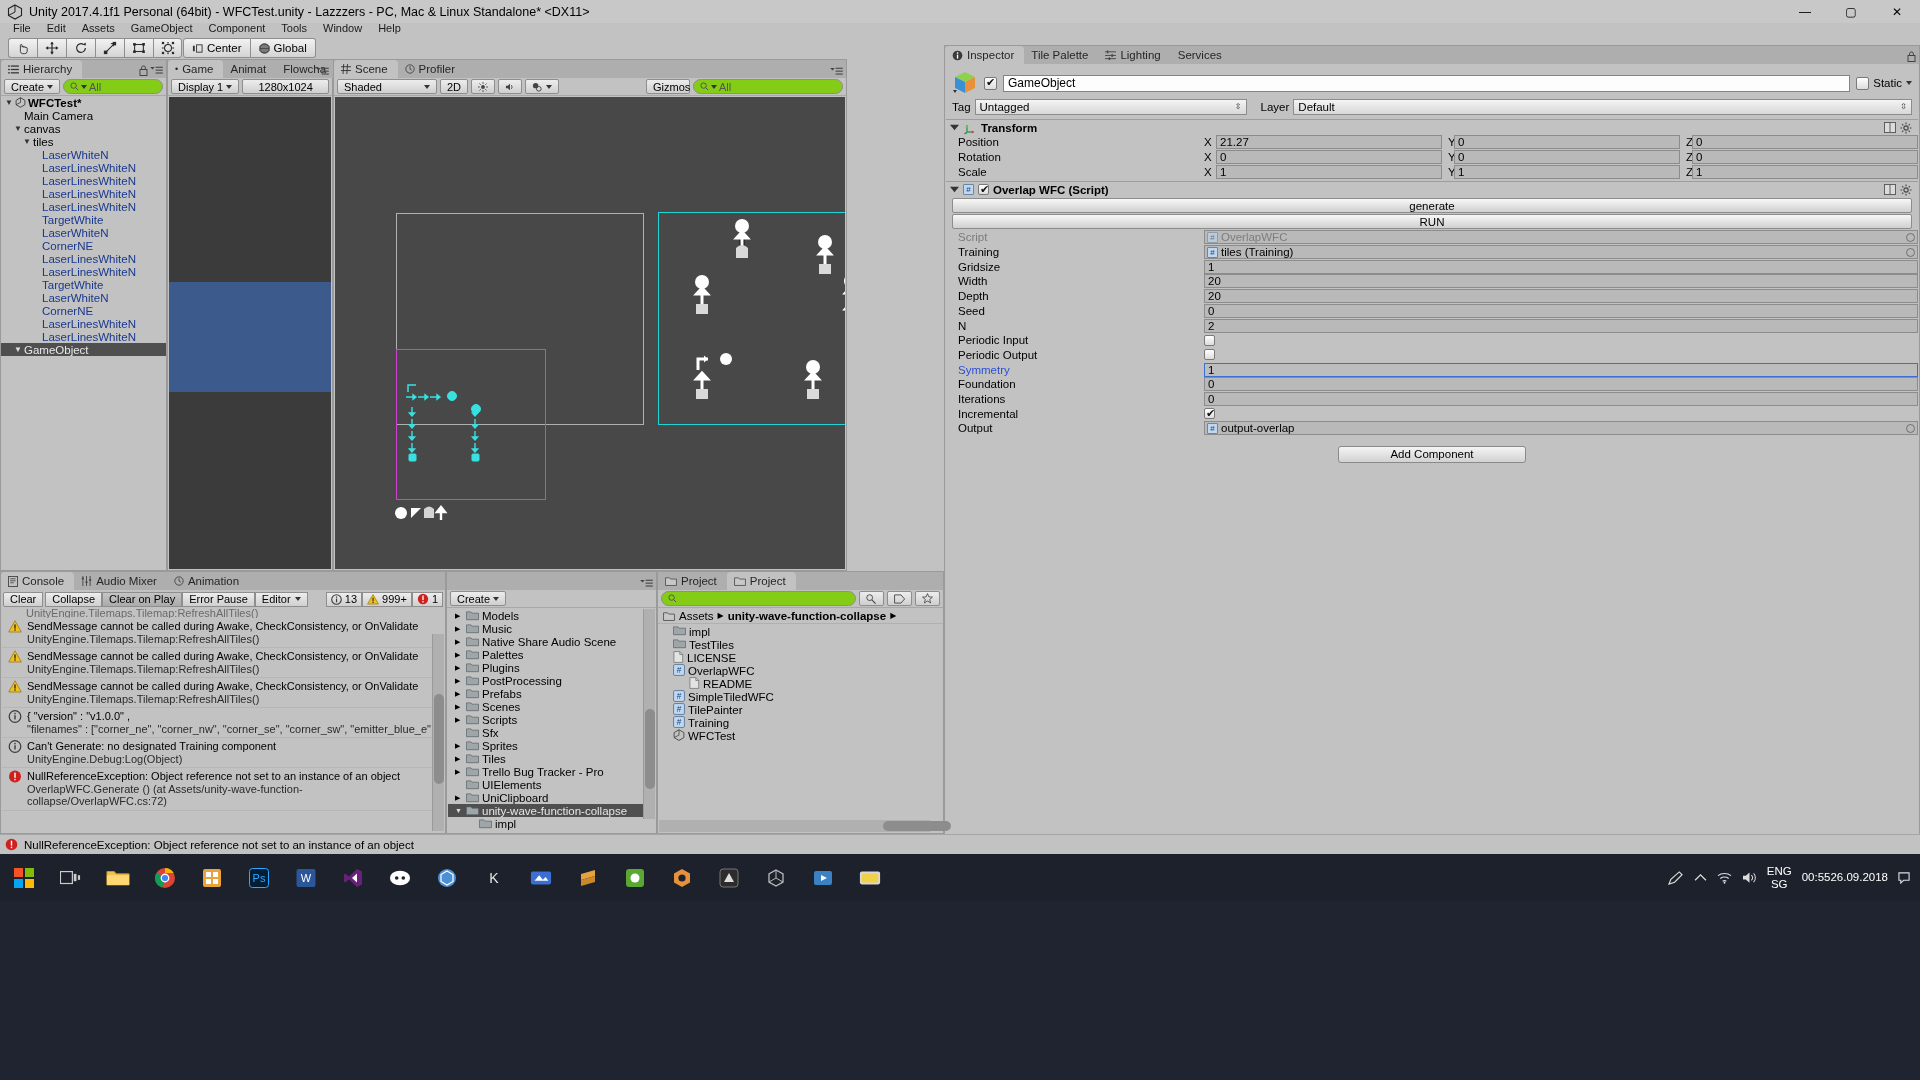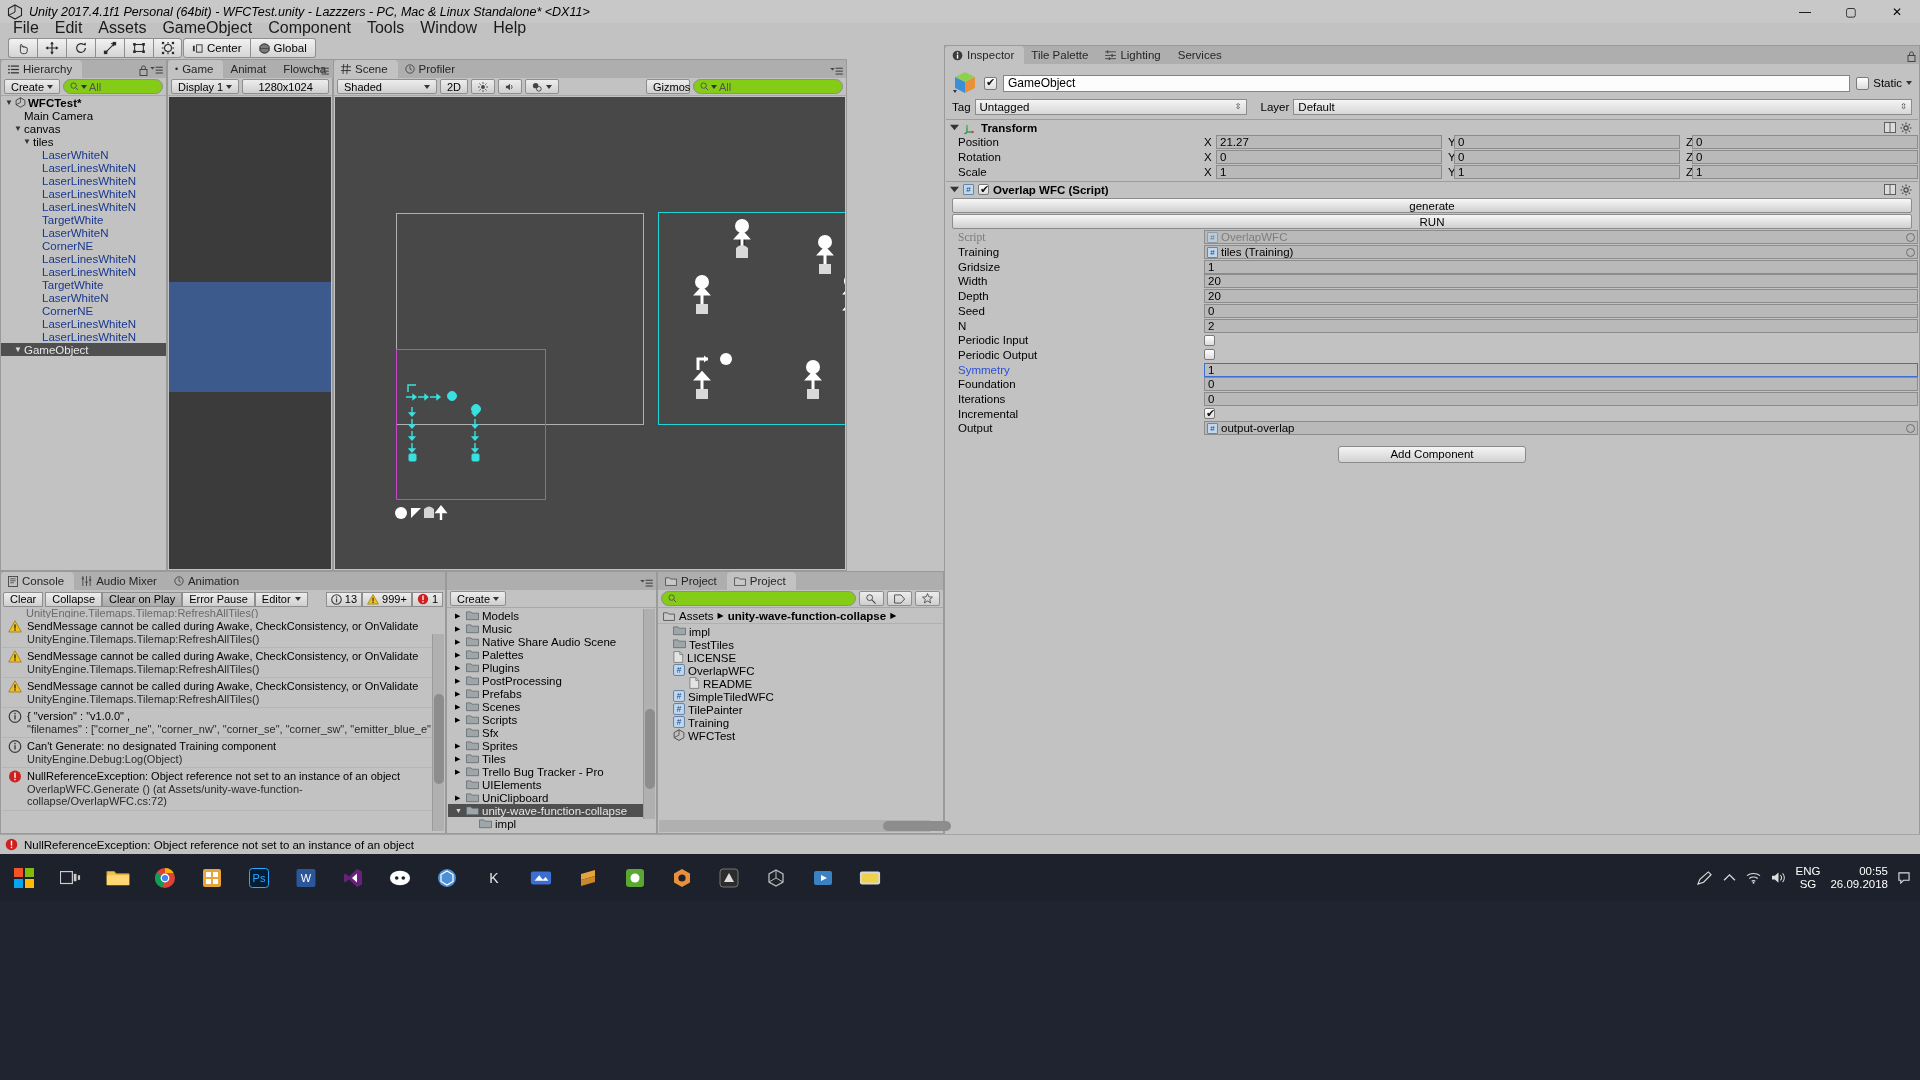--- a/index.html
+++ b/index.html
@@ -12,27 +12,27 @@
     -webkit-font-smoothing: none;
   }
   .app { position:relative; width:1920px; height:1080px; }
 
   
   .titlebar {
     position:absolute; left:0; top:0; width:1920px; height:23px;
     background:#c8c8c8; display:flex; align-items:center;
   }
   .titlebar .logo { width:22px; height:20px; margin-left:4px; display:flex;align-items:center;justify-content:center; }
-  .titlebar .ttl { font-size:12.5px; color:#000; margin-left:3px;font-style:italic; }
+  .titlebar .ttl { font-size:12.5px; color:#000; margin-left:3px; }
   .winbtns { position:absolute; right:0; top:0; height:23px; display:flex; }
   .winbtn { width:46px; height:23px; display:flex; align-items:center; justify-content:center; font-size:12px; color:#000; }
 
   
   .menubar { position:absolute; left:0; top:19px; width:1920px; height:18px; display:flex; align-items:center; padding-left:5px; }
-  .menubar .mi { padding:1px 8px; font-size:16px; color:#1a1a1a; }
+  .menubar .mi { padding:1px 8px; font-size:11px; color:#1a1a1a; }
 
   
   .toolbar { position:absolute; left:0; top:37px; width:1920px; height:22px; background:#c2c2c2; }
   .tb-group { position:absolute; display:flex; }
   .tbbtn {
     width:29px; height:20px;
     background:linear-gradient(#f2f2f2,#d4d4d4);
     border:1px solid #8e8e8e; border-right-width:0;
     display:flex; align-items:center; justify-content:center;
   }
@@ -104,21 +104,21 @@
   .namefield { flex:1; height:17px; background:#fdfdfd; border:1px solid #848484; font-size:12px; padding:1px 4px; display:flex; align-items:center; }
   .statictoggle { display:flex; align-items:center; gap:4px; font-size:11.5px; }
   .tagrow { display:flex; align-items:center; gap:4px; padding:1px 6px 4px 6px; font-size:11.5px; }
   .dropdown { height:16px; background:linear-gradient(#f4f4f4,#d8d8d8); border:1px solid #8c8c8c; display:flex; align-items:center; padding:0 4px; font-size:11.5px; position:relative; }
   .dropdown .updown { position:absolute; right:4px; font-size:8px; line-height:8px; color:#333; }
   .comp-head { height:16px; display:flex; align-items:center; gap:4px; padding-left:4px; background:#c2c2c2; border-top:1px solid #9d9d9d; }
   .comp-head .ttl { font-weight:bold; font-size:11.5px; }
   .proprow { height:14.7px; display:flex; align-items:center; font-size:11.5px; }
   .proprow .lbl { width:258px; padding-left:12px; }
   .proprow .lbl.blue { color:#2a4fd8; }
-  .proprow .lbl.dim { color:#7b7b7b;font-family:Liberation Serif, serif; }
+  .proprow .lbl.dim { color:#7b7b7b; }
   .field { flex:1; height:14px; background:#b9b9b9; border:1px solid #8c8c8c; font-size:11.5px; padding:0 3px; display:flex; align-items:center; }
   .field.focus { border:1px solid #3b6fd4; background:#bdbdbd; }
   .xyz { display:flex; align-items:center; flex:1; gap:0; }
   .xyzlab { width:12px; text-align:left; font-size:11.5px; }
   .btnwide { height:15px; margin:1px 6px; background:linear-gradient(#f7f7f7,#d0d0d0); border:1px solid #8c8c8c; border-radius:2px; display:flex; align-items:center; justify-content:center; font-size:11.5px; }
   .objfield { flex:1; height:14px; background:#b9b9b9; border:1px solid #8c8c8c; font-size:11.5px; display:flex; align-items:center; gap:3px; padding:0 2px; position:relative; }
   .objfield .dotbtn { position:absolute; right:2px; width:9px;height:9px;border-radius:50%; border:1px solid #6f6f6f; }
   .miniic { width:11px;height:11px; background:#bfd8ef; border:1px solid #6d86a0; border-radius:1px; font-size:8px; display:flex;align-items:center;justify-content:center; color:#17457d; }
   .addcomp { width:188px; height:17px; margin:10px auto 0 auto; background:linear-gradient(#f4f4f4,#d2d2d2); border:1px solid #8a8a8a; border-radius:3px; display:flex; align-items:center; justify-content:center; font-size:11.5px; }
 
@@ -151,21 +151,21 @@
   .scrollh .thumb { position:absolute; top:1px; height:10px; background:#8d8d8d; border-radius:5px; }
 
   
   .statusbar { position:absolute; left:0; top:834px; width:1920px; height:20px; background:#c2c2c2; display:flex; align-items:center; gap:6px; padding-left:5px; border-top:1px solid #a5a5a5; font-size:11.5px; }
 
   
   .taskbar { position:absolute; left:0; top:854px; width:1920px; height:226px; background:#1f2430; }
   .tbar-inner { position:absolute; left:0; top:0; width:1920px; height:47px; background:#1c212b; display:flex; align-items:center; }
   .tbico { width:47px; height:47px; display:flex; align-items:center; justify-content:center; }
   .tray { position:absolute; right:0; top:0; height:47px; display:flex; align-items:center; gap:10px; padding-right:10px; color:#e8e8e8; font-size:11.5px; }
-  .clock { display:flex; flex-direction:column; align-items:flex-end; line-height:13px; font-size:11.5px; color:#fff; }
+  .clock { display:flex; align-items:flex-end; line-height:13px; font-size:11.5px; color:#fff; }
   .langbox { display:flex; flex-direction:column; align-items:center; line-height:13px; font-size:11.5px; color:#fff; }
 </style>
 </head>
 <body>
 
 <div class="app">
 
   <div class="titlebar">
     <div class="logo">
       <svg width="16" height="16" viewBox="0 0 16 16">

